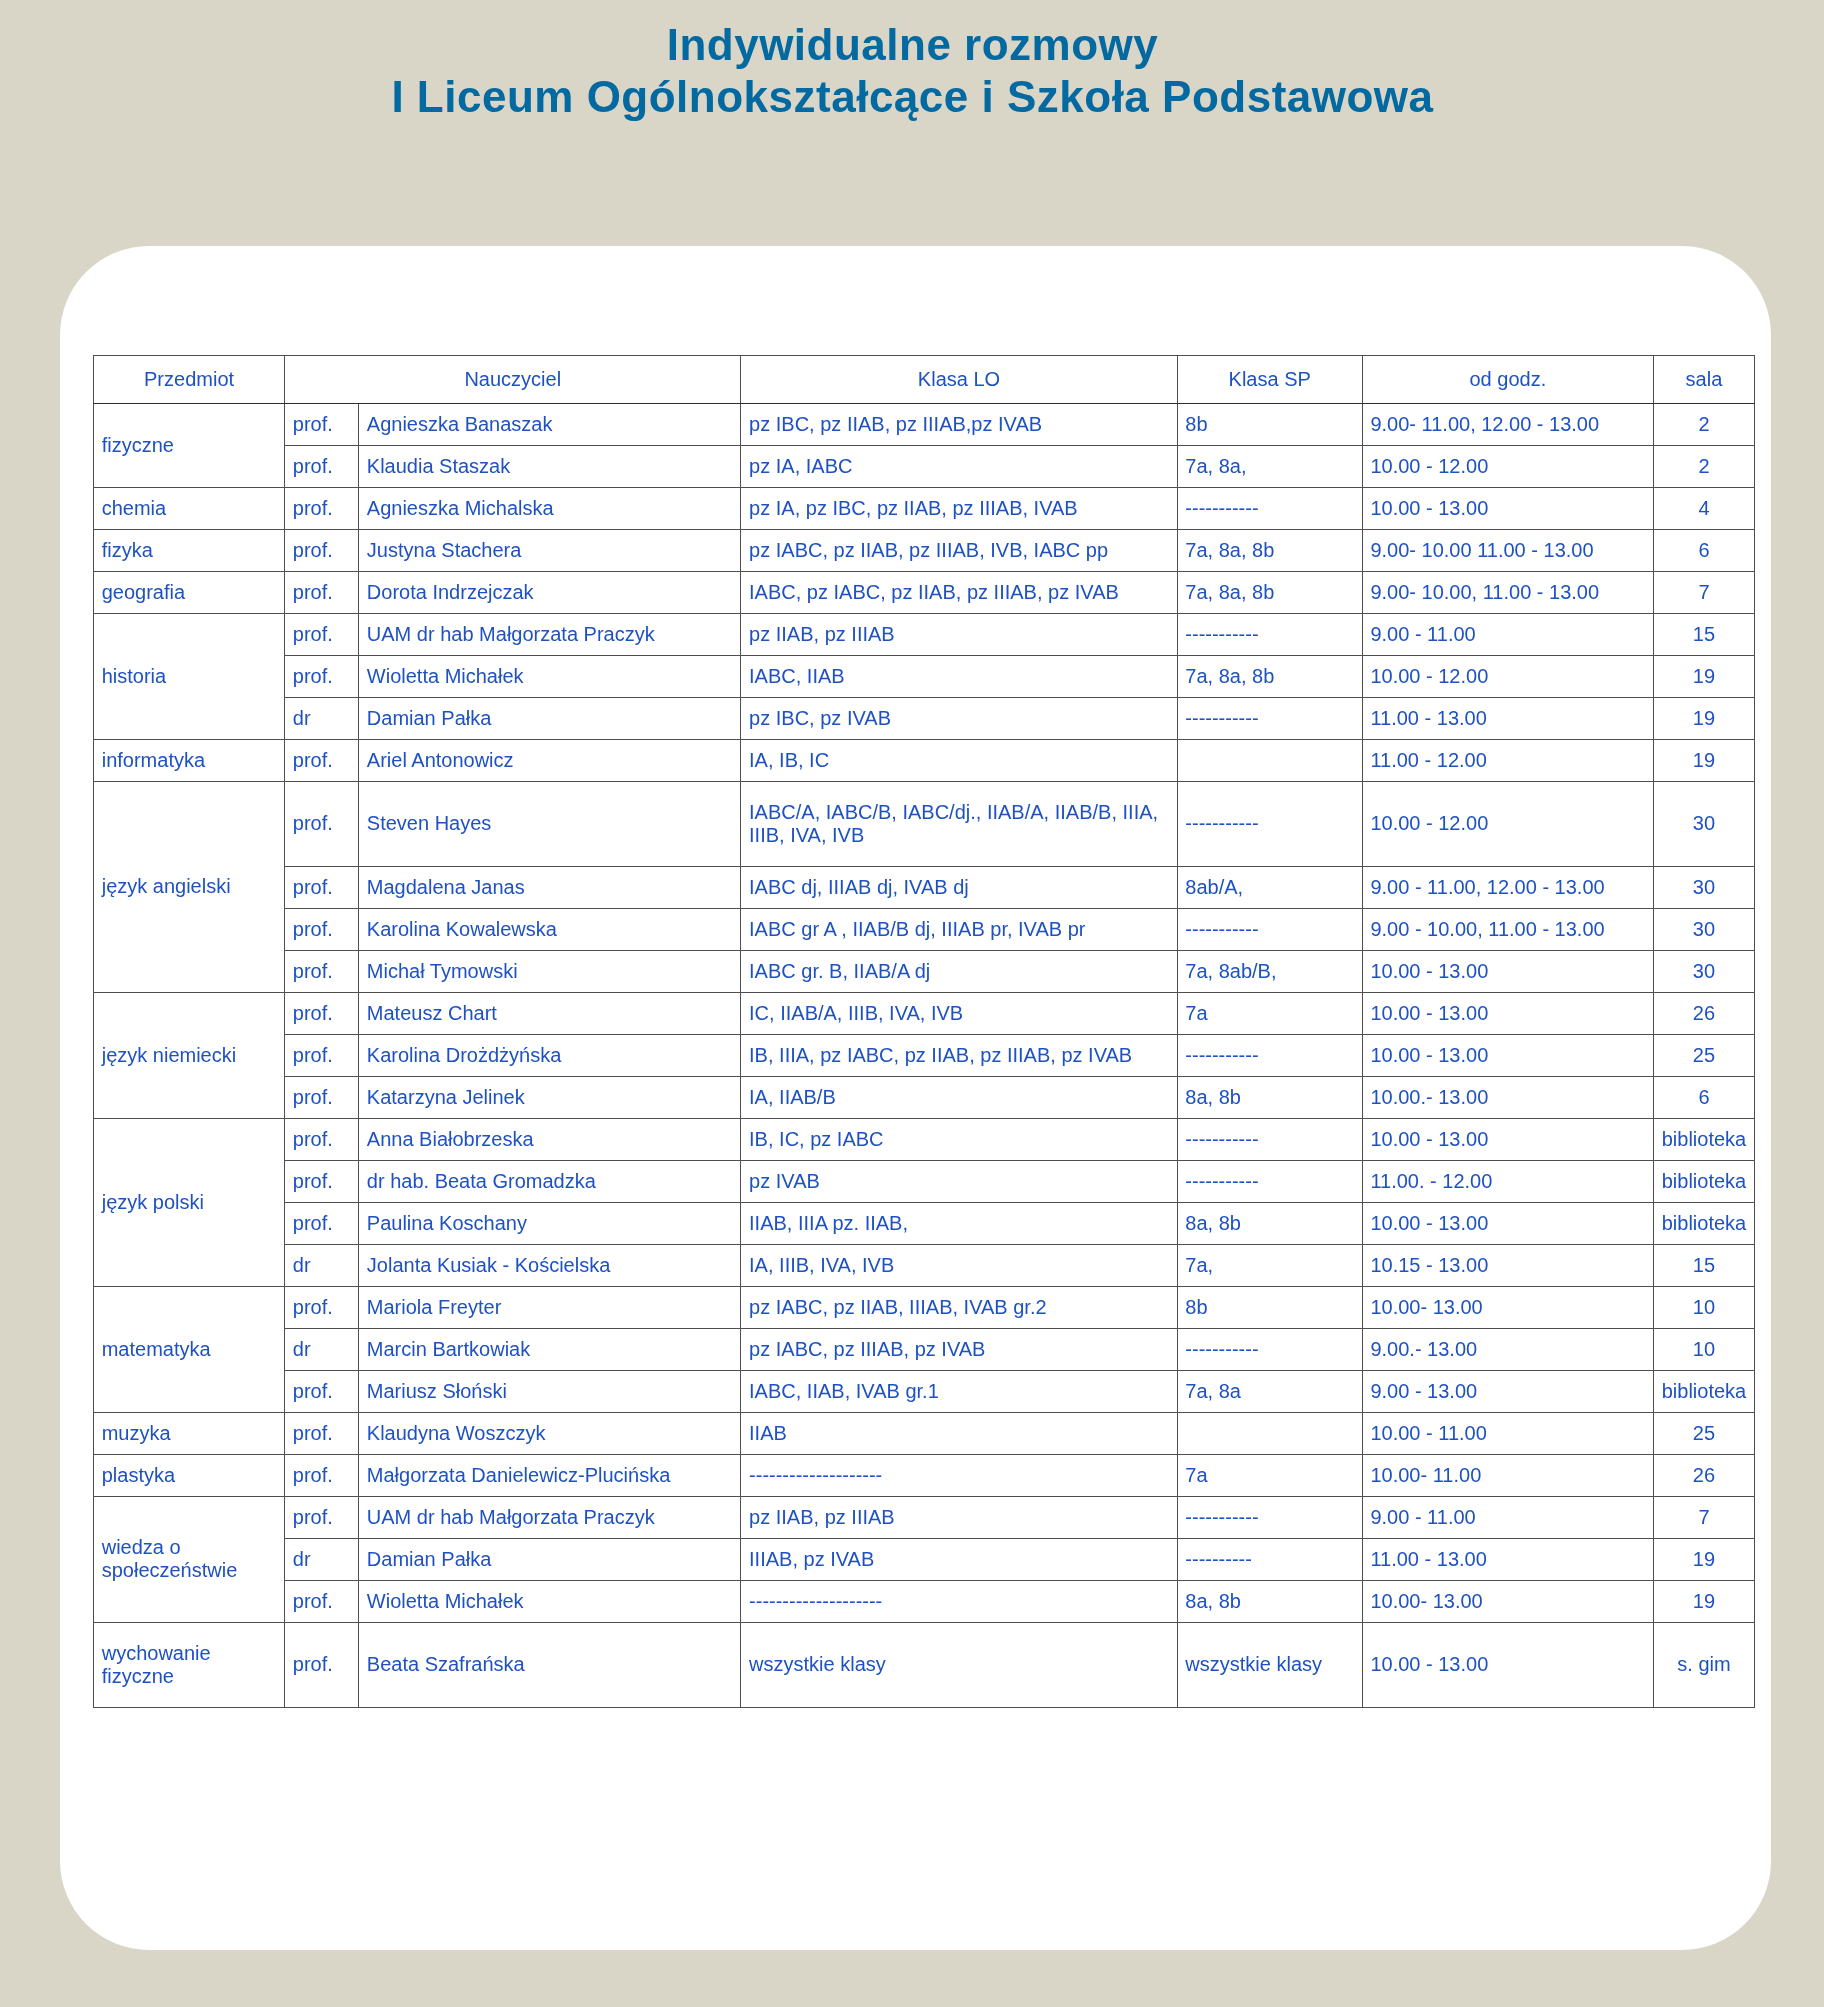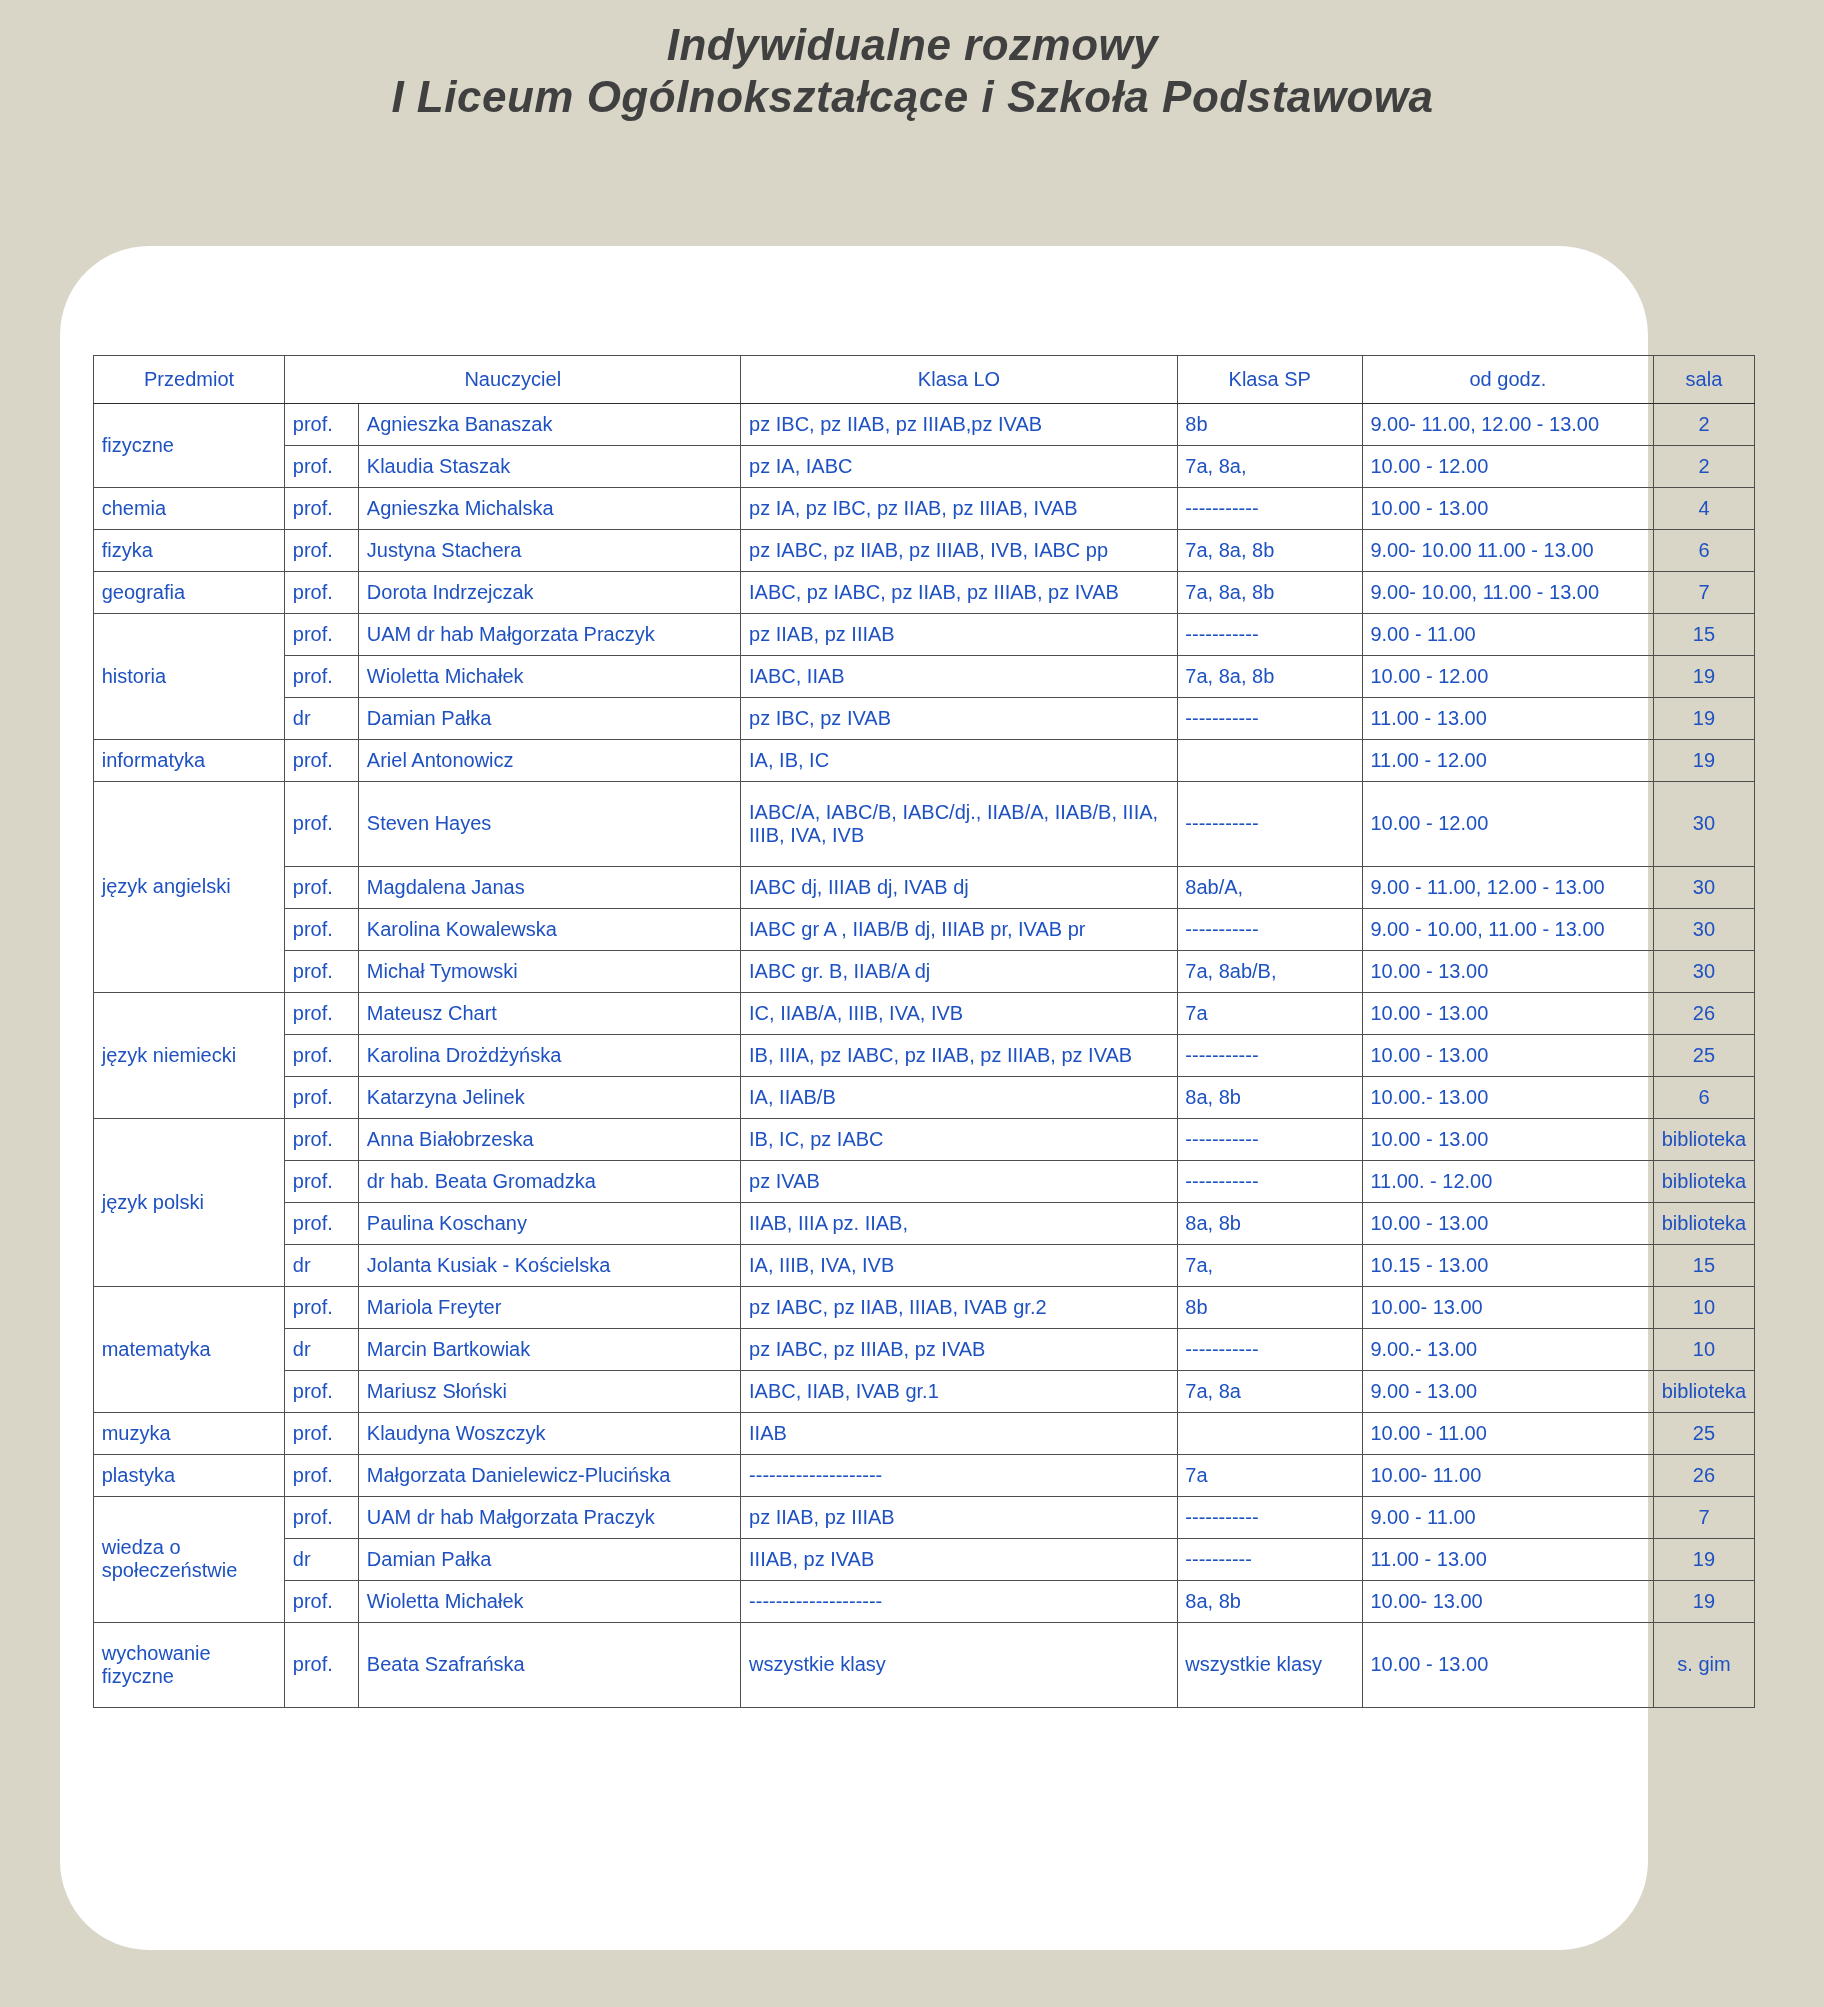--- a/index.html
+++ b/index.html
@@ -9,32 +9,31 @@
   body {
     width: 1825px;
     height: 2007px;
     background: #d9d5c7;
     position: relative;
     font-family: "Liberation Sans", sans-serif;
   }
   .title-block {
     padding-top: 19.3px;
     text-align: center;
-    color: #404040;
+    color: #0369a1;
     font-weight: bold;
     font-size: 44px;
     line-height: 1.18;
     letter-spacing: 0.5px;
-    font-style: italic;
   }
   .content-card {
     position: absolute;
     left: 60px;
     top: 246px;
-    width: 1588px;
+    width: 1711px;
     height: 1704px;
     background: #ffffff;
     border-radius: 89px;
   }
   table.schedule {
     border-collapse: collapse;
     table-layout: fixed;
     margin: 109px 0 0 33px;
     width: 1662px;
     color: #1e51c2;

